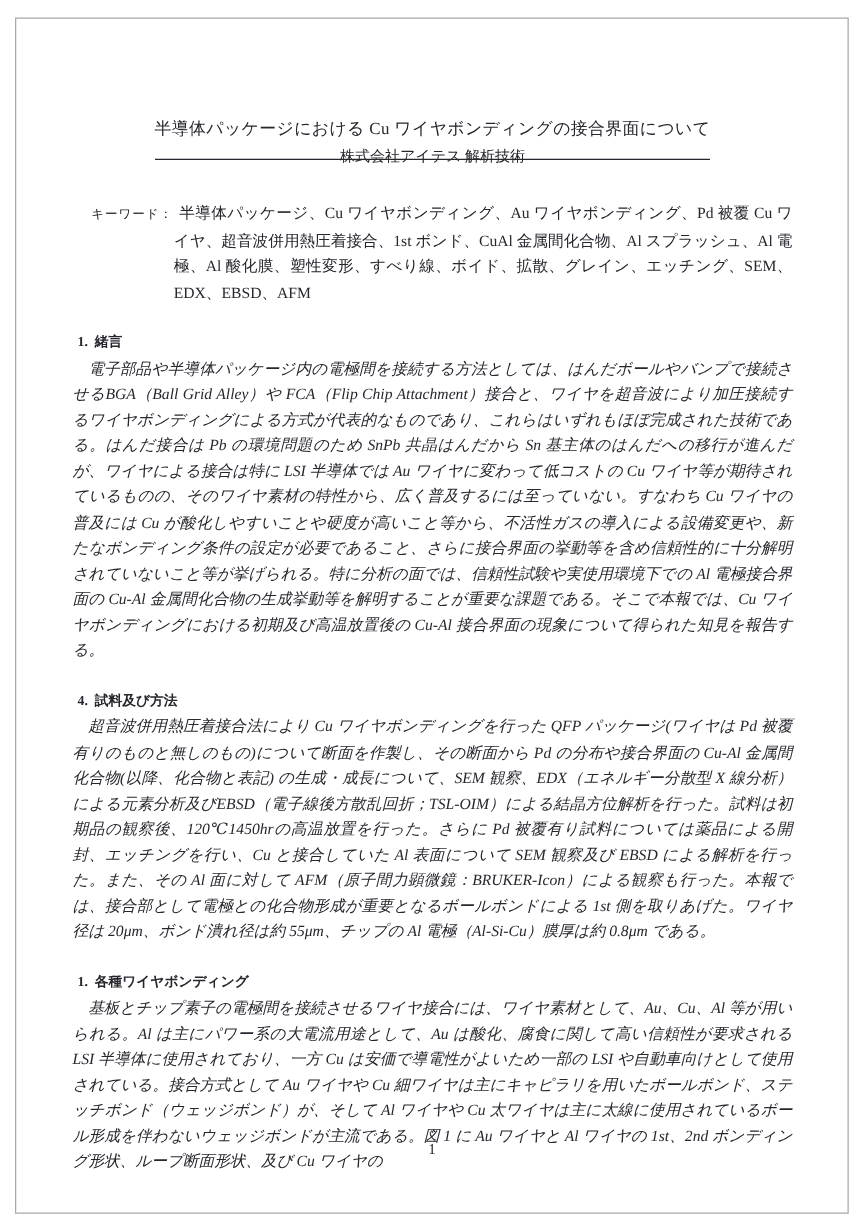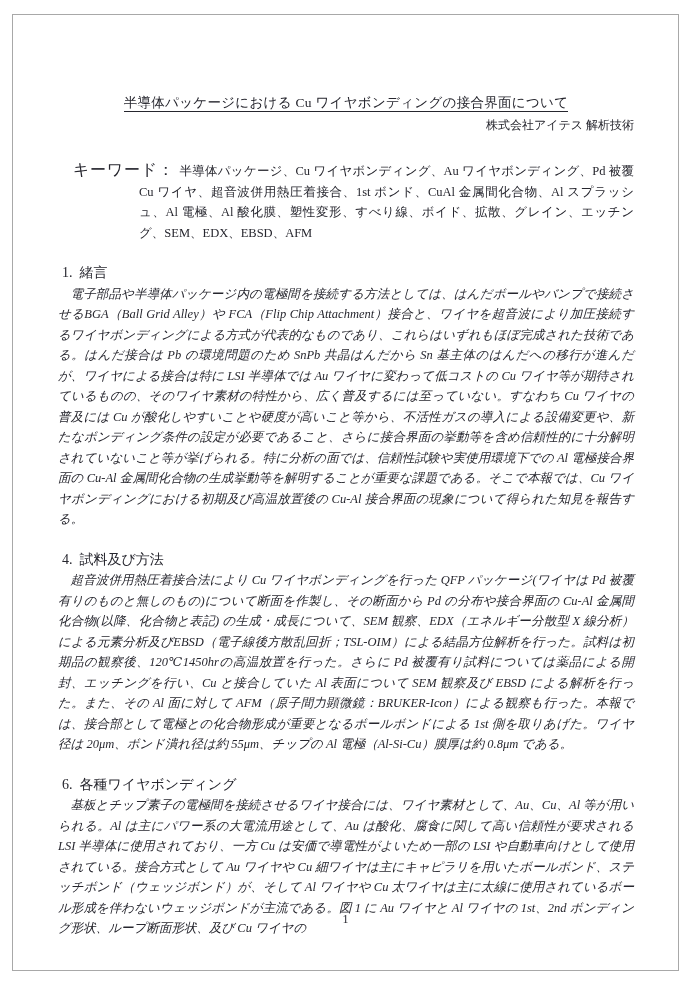--- a/index.html
+++ b/index.html
@@ -33,48 +33,48 @@
     padding-top: 80px;
   }
   .doc-title {
     text-align: center;
     font-size: 13.5px;
     line-height: 16px;
     letter-spacing: 0.3px;
   }
   .doc-title .underlined {
     border-bottom: 1px solid #26262e;
-    padding-bottom: 1px;
+    padding-bottom: 17px;
   }
   .affiliation {
-    text-align: right;
+    text-align: center;
     font-size: 12px;
     line-height: 15px;
     margin-top: 7px;
   }
   .keywords {
     margin-top: 27px;
     margin-left: 15px;
     padding-left: 66px;
     text-indent: -66px;
     font-size: 12.5px;
     line-height: 20.5px;
     text-align: justify;
   }
   .kw-label {
-    font-size: 16px;
+    font-size: 10px;
     margin-right: 5px;
     letter-spacing: 0.5px;
   }
   .section {
     margin-top: 20px;
   }
   .section-heading {
-    font-size: 14px;
-    font-weight: normal;
+    font-size: 11px;
+    font-weight: bold;
     line-height: 20.5px;
     margin: 0 0 0 4px;
     white-space: pre;
   }
   .section-body {
     font-size: 12.5px;
     line-height: 20.5px;
     margin: 0;
     text-align: justify;
     text-indent: 12.5px;
@@ -107,20 +107,20 @@
       <h2 class="section-heading">1.  緒言</h2>
       <p class="section-body">電子部品や半導体パッケージ内の電極間を接続する方法としては、はんだボールやバンプで接続させるBGA（Ball Grid Alley）や FCA（Flip Chip Attachment）接合と、ワイヤを超音波により加圧接続するワイヤボンディングによる方式が代表的なものであり、これらはいずれもほぼ完成された技術である。はんだ接合は Pb の環境問題のため SnPb 共晶はんだから Sn 基主体のはんだへの移行が進んだが、ワイヤによる接合は特に LSI 半導体では Au ワイヤに変わって低コストの Cu ワイヤ等が期待されているものの、そのワイヤ素材の特性から、広く普及するには至っていない。すなわち Cu ワイヤの普及には Cu が酸化しやすいことや硬度が高いこと等から、不活性ガスの導入による設備変更や、新たなボンディング条件の設定が必要であること、さらに接合界面の挙動等を含め信頼性的に十分解明されていないこと等が挙げられる。特に分析の面では、信頼性試験や実使用環境下での Al 電極接合界面の Cu-Al 金属間化合物の生成挙動等を解明することが重要な課題である。そこで本報では、Cu ワイヤボンディングにおける初期及び高温放置後の Cu-Al 接合界面の現象について得られた知見を報告する。</p>
     </div>
 
     <div class="section">
       <h2 class="section-heading">4.  試料及び方法</h2>
       <p class="section-body">超音波併用熱圧着接合法により Cu ワイヤボンディングを行った QFP パッケージ(ワイヤは Pd 被覆有りのものと無しのもの)について断面を作製し、その断面から Pd の分布や接合界面の Cu-Al 金属間化合物(以降、化合物と表記) の生成・成長について、SEM 観察、EDX（エネルギー分散型 X 線分析）による元素分析及びEBSD（電子線後方散乱回折；TSL-OIM）による結晶方位解析を行った。試料は初期品の観察後、120℃1450hrの高温放置を行った。さらに Pd 被覆有り試料については薬品による開封、エッチングを行い、Cu と接合していた Al 表面について SEM 観察及び EBSD による解析を行った。また、その Al 面に対して AFM（原子間力顕微鏡：BRUKER-Icon）による観察も行った。本報では、接合部として電極との化合物形成が重要となるボールボンドによる 1st 側を取りあげた。ワイヤ径は 20μm、ボンド潰れ径は約 55μm、チップの Al 電極（Al-Si-Cu）膜厚は約 0.8μm である。</p>
     </div>
 
     <div class="section">
-      <h2 class="section-heading">6.  各種ワイヤボンディング</h2>
+      <h2 class="section-heading">1.  各種ワイヤボンディング</h2>
       <p class="section-body">基板とチップ素子の電極間を接続させるワイヤ接合には、ワイヤ素材として、Au、Cu、Al 等が用いられる。Al は主にパワー系の大電流用途として、Au は酸化、腐食に関して高い信頼性が要求される LSI 半導体に使用されており、一方 Cu は安価で導電性がよいため一部の LSI や自動車向けとして使用されている。接合方式として Au ワイヤや Cu 細ワイヤは主にキャピラリを用いたボールボンド、ステッチボンド（ウェッジボンド）が、そして Al ワイヤや Cu 太ワイヤは主に太線に使用されているボール形成を伴わないウェッジボンドが主流である。図 1 に Au ワイヤと Al ワイヤの 1st、2nd ボンディング形状、ループ断面形状、及び Cu ワイヤの</p>
     </div>
 
   </div>
 
   <div class="page-number">1</div>
 </div>
 
 </body></html>

